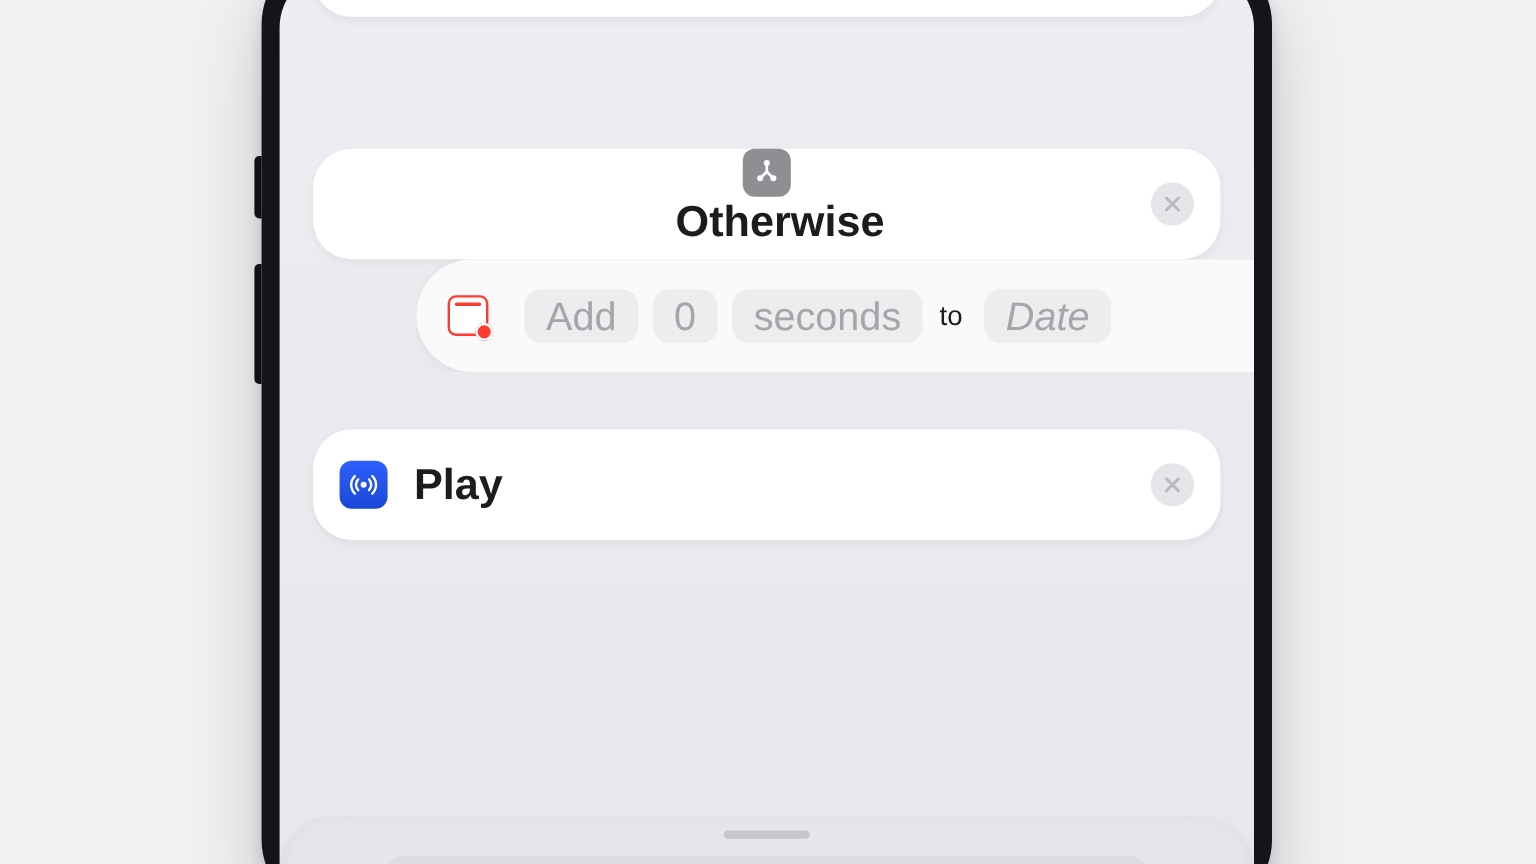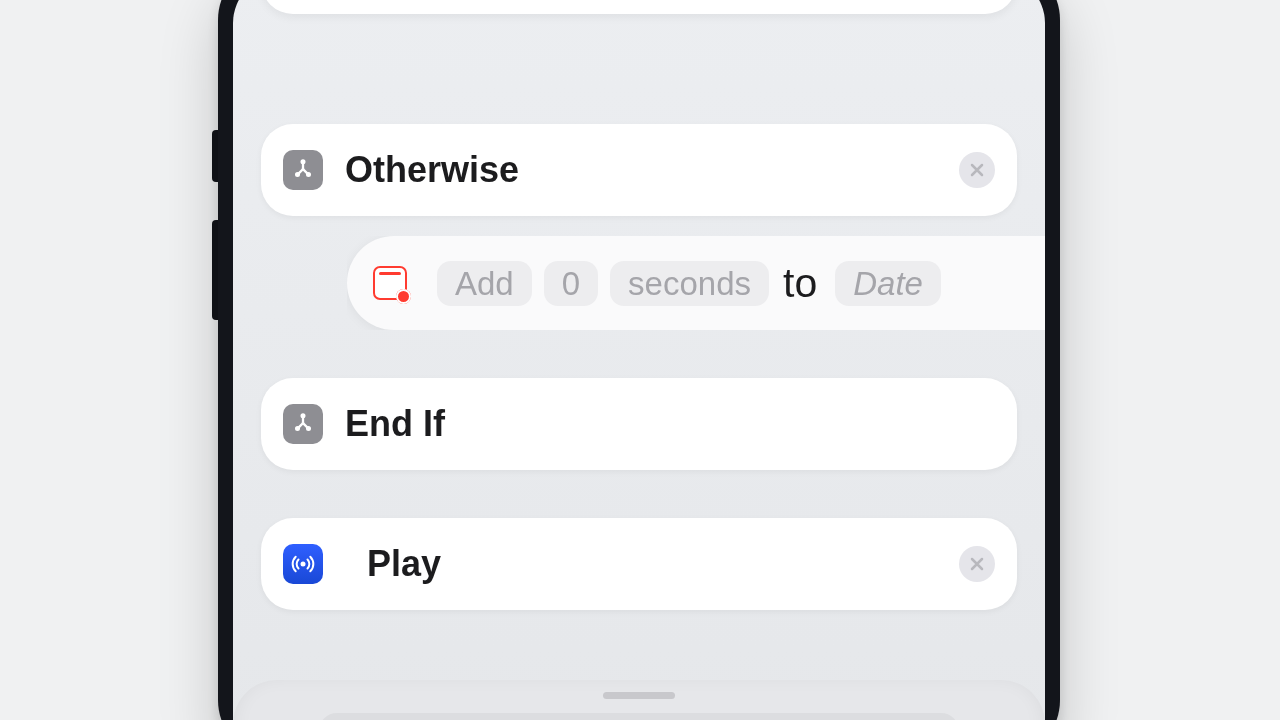--- a/index.html
+++ b/index.html
@@ -92,21 +92,20 @@
   .close-btn {
     position:absolute;
     right: 22px; top: 50%; transform: translateY(-50%);
     width: 36px; height: 36px;
     background:#e5e5ea; border-radius:50%;
     display:flex;align-items:center;justify-content:center;
     color:#a0a0a5;
   }
 
   .inner-action {
-    margin-top: 20px;
     margin-left: 86px;
     width: 704px;
     height: 94px;
     background:#fafafb;
     border-radius: 999px 0 0 999px;
     display:flex; align-items:center;
     padding-left: 26px;
     gap: 12px;
     box-shadow: 0 2px 12px rgba(0,0,0,0.06);
     clip-path: inset(0 0 0 0);
@@ -127,25 +126,25 @@
     background:#ff3b30;
     box-shadow: inset 0 0 0 2px #fff;
   }
   .pill {
     background:#ededef; color:#a5a5aa;
     font-size:33px; font-weight:500;
     border-radius:14px;
     padding: 6px 18px;
     line-height:1;
   }
-  .inner-static { font-size:41px; font-weight:500; color:#1c1c1e; padding: 0 2px;}
+  .inner-static { font-size:23px; font-weight:500; color:#1c1c1e; padding: 0 2px;}
   .inner-action .pill.last{ margin-left:4px;font-style:italic; }
 
   .gap-large { height: 110px; }
-  .card.otherwise { margin-top: 0; }
+  .card.otherwise { margin-top: 0; flex-direction: column; }
   .card.endif, .card.play { margin-top: 48px; }
 
   .bottom-sheet {
     position:absolute; left:0; right:0; bottom:-20px;
     height: 100px;
     background:#e6e7ea;
     border-radius: 44px 44px 0 0;
     display:flex; flex-direction:column; align-items:center;
     padding-top:12px;
     box-shadow: 0 -4px 20px rgba(0,0,0,0.06) inset;
@@ -197,33 +196,20 @@
       <div class="inner-action">
         <span class="cal-icon"></span>
         <span style="width:6px"></span>
         <span class="pill">Add</span>
         <span class="pill">0</span>
         <span class="pill">seconds</span>
         <span class="inner-static">to</span>
         <span class="pill last">Date</span>
       </div>
 
-      <div class="card endif">
-        <span class="action-icon gray">
-          <svg width="22" height="22" viewBox="0 0 24 24" fill="none" stroke="#fff" stroke-width="2.5" stroke-linecap="round" stroke-linejoin="round">
-              <path d="M12 3v8"></path>
-              <path d="M12 11l-6 6"></path>
-              <path d="M12 11l6 6"></path>
-              <circle cx="12" cy="3" r="1.5" fill="#fff"></circle>
-              <circle cx="6" cy="17" r="1.5" fill="#fff"></circle>
-              <circle cx="18" cy="17" r="1.5" fill="#fff"></circle>
-            </svg>
-        </span>
-        <span class="action-label">End If</span>
-      </div>
 
       <div class="card play">
         <span class="action-icon blue">
           <svg width="24" height="24" viewBox="0 0 24 24" fill="none" stroke="#fff" stroke-width="2" stroke-linecap="round">
               <circle cx="12" cy="12" r="2.5" fill="#fff" stroke="none"></circle>
               <path d="M7.5 7.5a6.4 6.4 0 000 9"></path>
               <path d="M16.5 7.5a6.4 6.4 0 010 9"></path>
               <path d="M4.7 4.7a10.3 10.3 0 000 14.6"></path>
               <path d="M19.3 4.7a10.3 10.3 0 010 14.6"></path>
             </svg>

